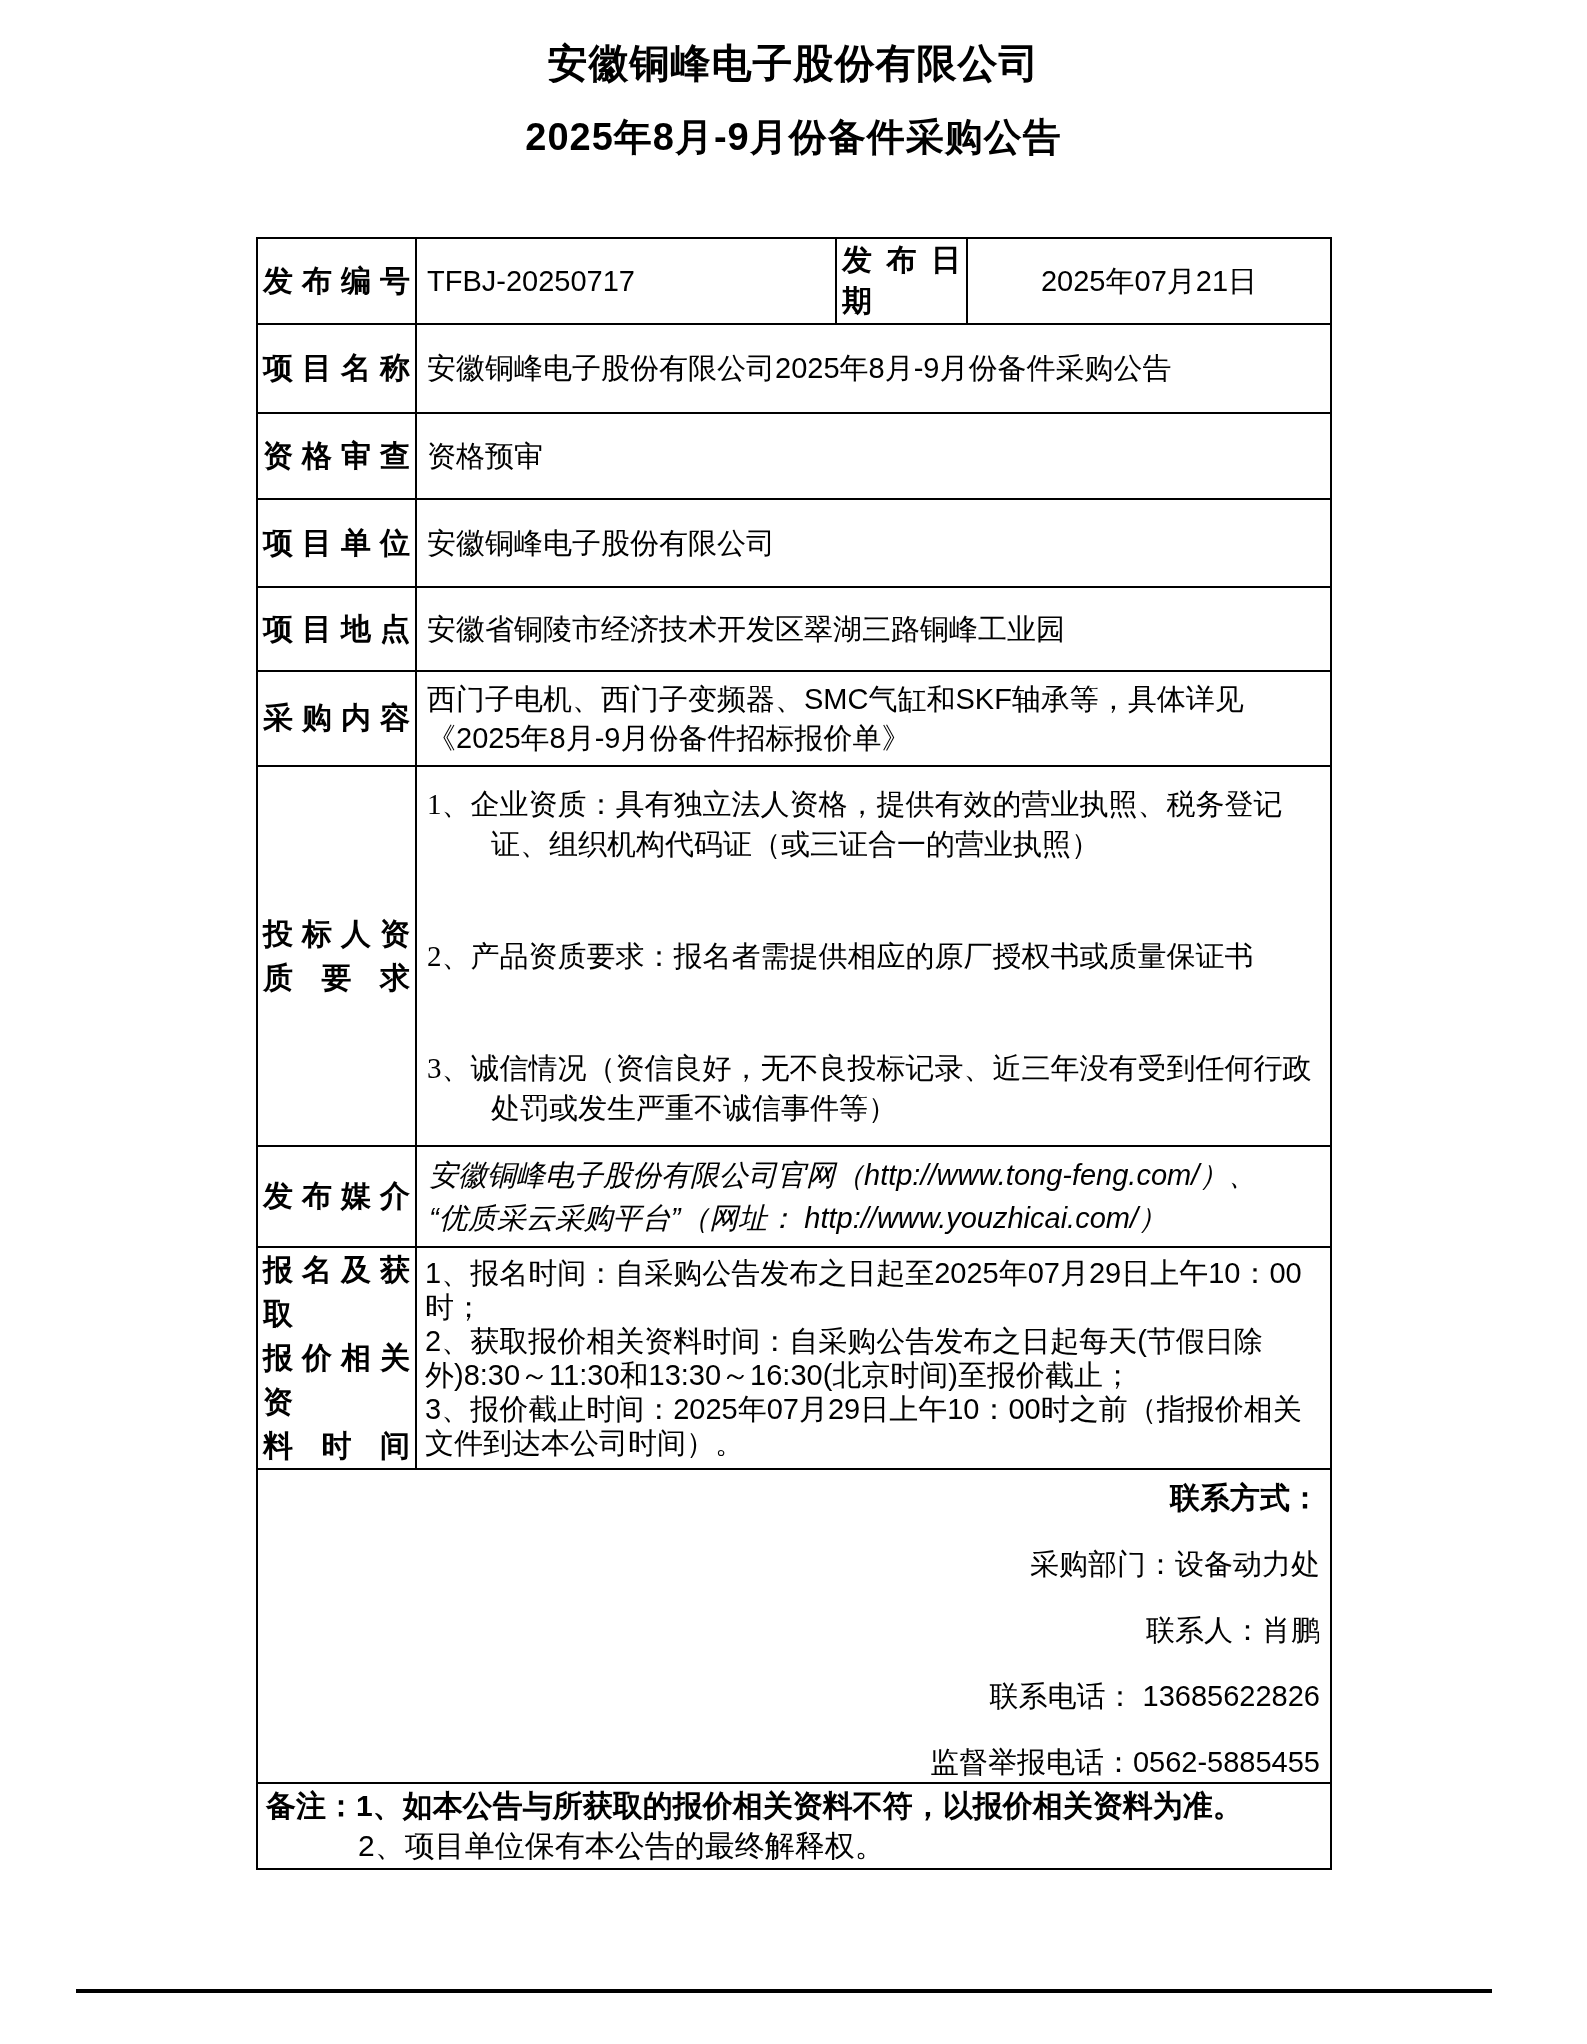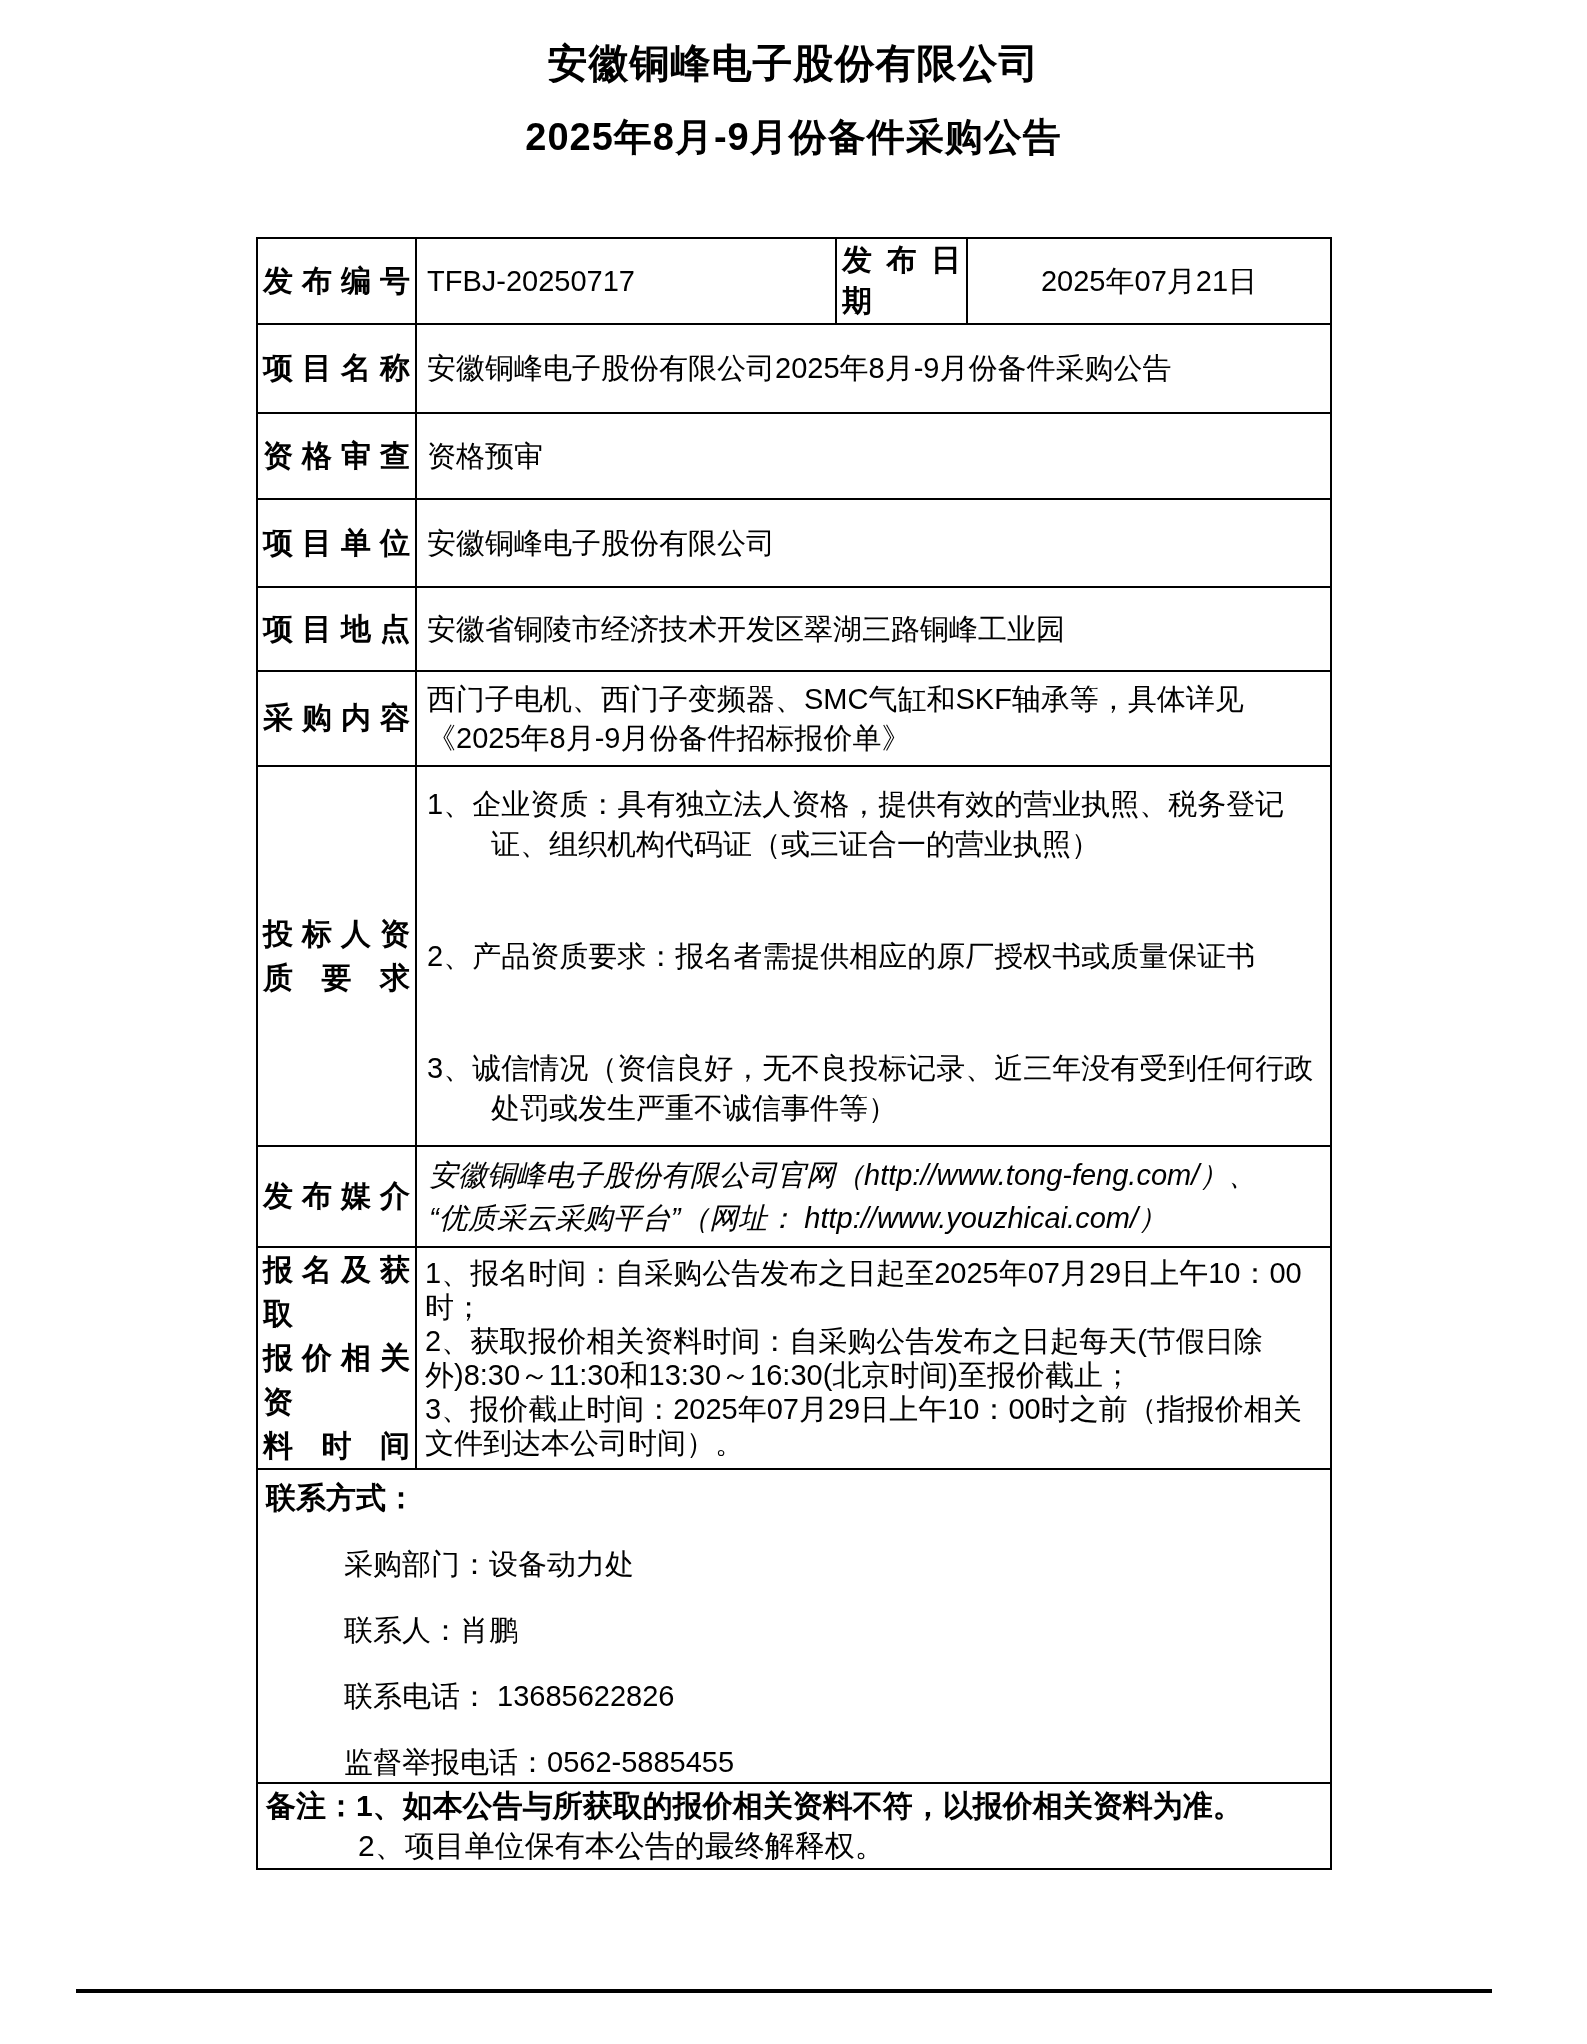--- a/index.html
+++ b/index.html
@@ -48,31 +48,31 @@
     text-align-last:justify;
     text-justify:inter-character;
     line-height:44px;
   }
   td.val{
     font-size:29px;
     line-height:39px;
     padding:4px 12px 4px 10px;
   }
   td.val.center{text-align:center;padding:4px 4px;}
-  td.qual{padding:16px 10px 16px 10px;vertical-align:middle;}
+  td.qual{padding:16px 10px 16px 10px;vertical-align:middle;font-family:Liberation Serif, serif;}
   .qual-item{
     font-size:29px;line-height:40px;
     padding-left:64px;text-indent:-64px;
   }
   .qual-item + .qual-item{margin-top:72px;}
   td.sched{padding:3px 8px 3px 8px;vertical-align:middle;}
   .sched-item{font-size:29px;line-height:34px;}
   td.media{padding:6px 12px;font-style:italic;}
   .media-line{font-size:29px;line-height:43px;}
-  td.contact{vertical-align:top;padding:8px 10px 0 8px;}
+  td.contact{vertical-align:top;padding:8px 10px 0 8px;text-align:right;}
   .contact-heading{font-size:30px;font-weight:bold;line-height:40px;}
   .contact-line{font-size:29px;line-height:39px;padding-left:78px;margin-top:27px;}
   td.remark{vertical-align:middle;padding:2px 22px 2px 8px;}
   .remark-l1{font-size:30px;font-weight:bold;line-height:40px;}
   .remark-l2{font-size:30px;font-weight:normal;line-height:40px;padding-left:92px;}
   .footer-rule{
     position:absolute;left:76px;top:1989px;
     width:1416px;height:4px;background:#000;
   }
 </style>

